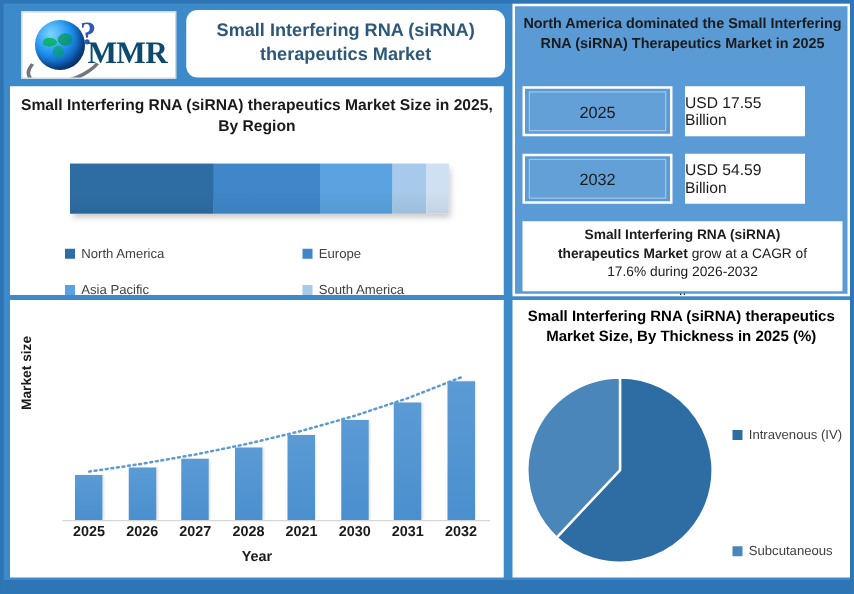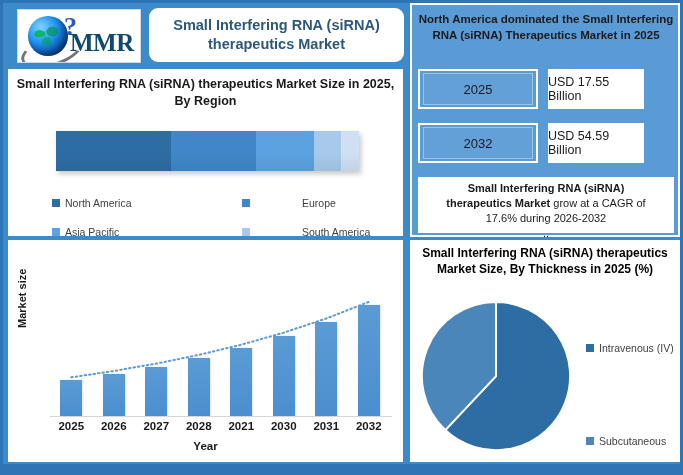--- a/index.html
+++ b/index.html
@@ -43,21 +43,21 @@
 
   
   .stack{position:absolute;left:48px;top:62px;width:303px;height:40px;display:flex;
          box-shadow:2px 3px 5px rgba(0,0,0,.22);}
   .stack div{height:100%;}
 
   .legend{position:absolute;left:44px;top:114px;width:340px;}
   .legend-row{display:flex;}
   .legend-item{display:flex;align-items:center;height:14px;margin-bottom:2px;margin-top:13px;}
   .legend-item.col1{width:190px;}
-  .legend-item.col2{width:150px;gap:47px;}
+  .legend-item.col2{width:150px;}
   .lg-swatch{width:8px;height:8px;margin-right:5px;flex:none;}
   .lg-text{font-size:10.5px;color:#3f3f3f;white-space:nowrap;}
 
   
   .chart-card{position:absolute;left:8px;top:240px;width:395px;height:222px;background:#ffffff;}
   .chart-title{position:absolute;left:0;top:6px;width:395px;text-align:center;
                font-size:12.5px;font-weight:bold;color:#1a1a1a;line-height:17px;}
   .plot{position:absolute;left:42px;top:56px;width:340px;height:120px;}
   .axisline{position:absolute;left:42px;top:176px;width:342px;height:1px;background:#d6d6d6;}
   .bar{position:absolute;bottom:0;background:linear-gradient(180deg,#5b9bd5 0%,#4a8fce 100%);

